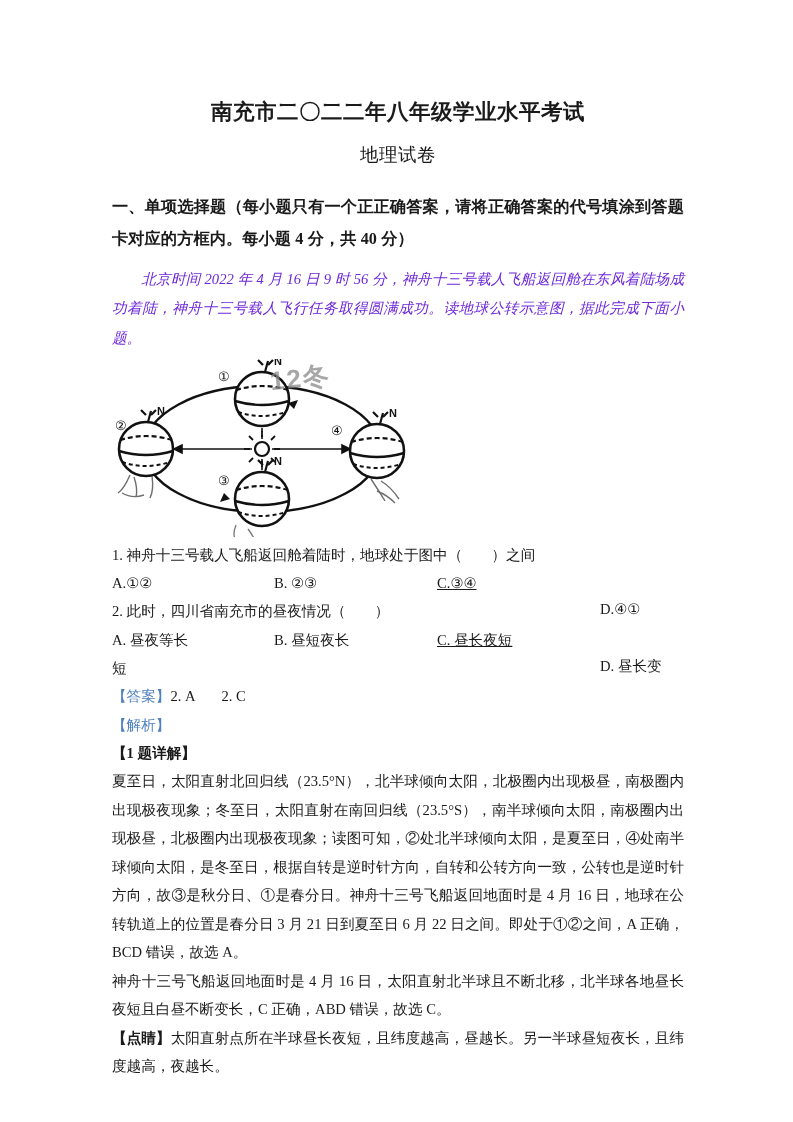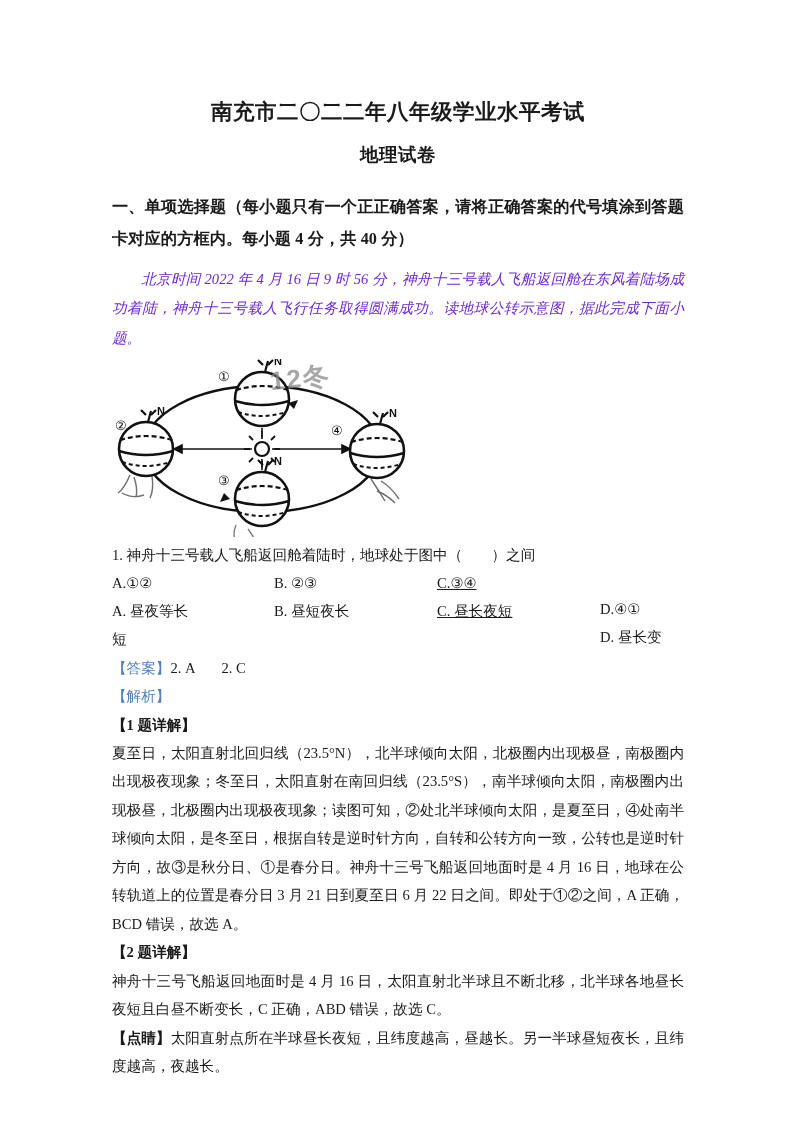--- a/index.html
+++ b/index.html
@@ -36,21 +36,21 @@
     font-size: 21.5px;
     font-weight: bold;
     letter-spacing: 0.5px;
     margin: 36px 0 0 0;
     line-height: 1.5;
     font-family: Liberation Sans, sans-serif;
   }
   .doc-subtitle {
     text-align: center;
     font-size: 18.5px;
-    font-weight: bold;
+    font-weight: normal;
     letter-spacing: 0.5px;
     margin: 14px 0 0 0;
     line-height: 1.5;
   }
 
   
   .section-heading {
     font-size: 16.2px;
     font-weight: bold;
     line-height: 1.95;
@@ -270,37 +270,37 @@
     </div>
 
     <p class="q-line">1. 神舟十三号载人飞船返回舱着陆时，地球处于图中（　　）之间</p>
     <div class="opts">
       <span class="opt a">A.①②</span>
       <span class="opt b">B. ②③</span>
       <span class="opt c">C.③④</span>
       <span class="opt d">D.④①</span>
     </div>
 
+    <p class="q-line">2. 此时，四川省南充市的昼夜情况（　　）</p>
     <div class="opts">
       <span class="opt a">A. 昼夜等长</span>
       <span class="opt b">B. 昼短夜长</span>
       <span class="opt c">C. 昼长夜短</span>
       <span class="opt d">D. 昼长变</span>
     </div>
     <p class="opt-wrap">短</p>
 
     <p class="ans-line">
       <span class="tag-blue">【答案】</span><span>2. A</span><span class="ans-gap"></span><span>2. C</span>
     </p>
     <p class="ans-line">
       <span class="tag-blue">【解析】</span>
     </p>
 
     <p class="sub-head">【1 题详解】</p>
     <p class="para">夏至日，太阳直射北回归线（23.5°N），北半球倾向太阳，北极圈内出现极昼，南极圈内出现极夜现象；冬至日，太阳直射在南回归线（23.5°S），南半球倾向太阳，南极圈内出现极昼，北极圈内出现极夜现象；读图可知，②处北半球倾向太阳，是夏至日，④处南半球倾向太阳，是冬至日，根据自转是逆时针方向，自转和公转方向一致，公转也是逆时针方向，故③是秋分日、①是春分日。神舟十三号飞船返回地面时是 4 月 16 日，地球在公转轨道上的位置是春分日 3 月 21 日到夏至日 6 月 22 日之间。即处于①②之间，A 正确，BCD 错误，故选 A。</p>
 
-    <p class="sub-head">【2 题详解】</p>
     <p class="para">神舟十三号飞船返回地面时是 4 月 16 日，太阳直射北半球且不断北移，北半球各地昼长夜短且白昼不断变长，C 正确，ABD 错误，故选 C。</p>
 
     <p class="para-last"><span class="bold-tag">【点睛】</span><span>太阳直射点所在半球昼长夜短，且纬度越高，昼越长。另一半球昼短夜长，且纬度越高，夜越长。</span></p>
 
   </div>
 </div>
 
 </body></html>

